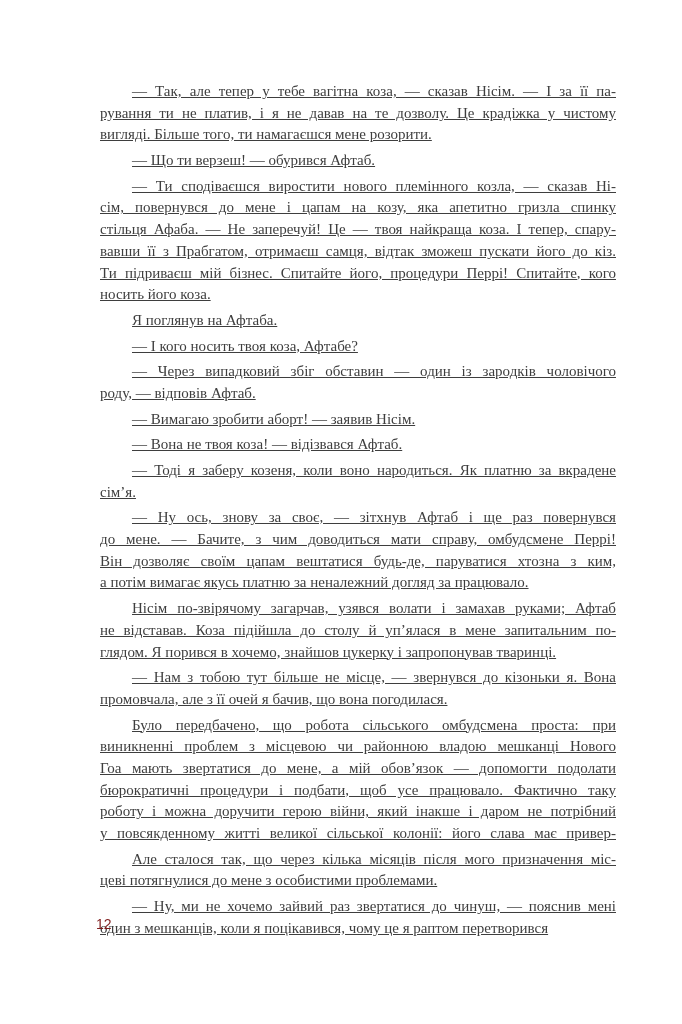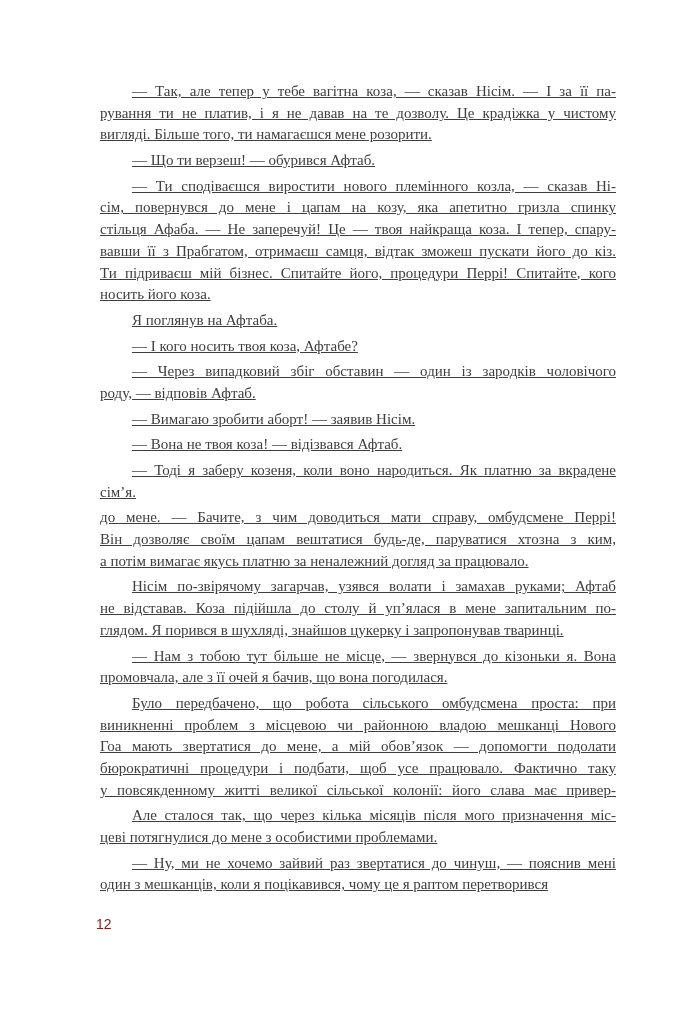--- a/index.html
+++ b/index.html
@@ -86,38 +86,40 @@
         <div class="line para-start para-end">— Вимагаю зробити аборт! — заявив Нісім.</div>
       </div>
       <div class="paragraph">
         <div class="line para-start para-end">— Вона не твоя коза! — відізвався Афтаб.</div>
       </div>
       <div class="paragraph">
         <div class="line para-start">— Тоді я заберу козеня, коли воно народиться. Як платню за вкрадене</div>
         <div class="line para-end">сім’я.</div>
       </div>
       <div class="paragraph">
+        <div class="line para-start">— Ну ось, знову за своє, — зітхнув Афтаб і ще раз повернувся</div>
         <div class="line">до мене. — Бачите, з чим доводиться мати справу, омбудсмене Перрі!</div>
         <div class="line">Він дозволяє своїм цапам вештатися будь-де, паруватися хтозна з ким,</div>
         <div class="line para-end">а потім вимагає якусь платню за неналежний догляд за працювало.</div>
       </div>
       <div class="paragraph">
         <div class="line para-start">Нісім по-звірячому загарчав, узявся волати і замахав руками; Афтаб</div>
         <div class="line">не відставав. Коза підійшла до столу й уп’ялася в мене запитальним по-</div>
-        <div class="line para-end">глядом. Я порився в шухляді, знайшов цукерку і запропонував тваринці.</div>
+        <div class="line para-end">глядом. Я порився в хочемо, знайшов цукерку і запропонував тваринці.</div>
       </div>
       <div class="paragraph">
         <div class="line para-start">— Нам з тобою тут більше не місце, — звернувся до кізоньки я. Вона</div>
         <div class="line para-end">промовчала, але з її очей я бачив, що вона погодилася.</div>
       </div>
       <div class="paragraph">
         <div class="line para-start">Було передбачено, що робота сільського омбудсмена проста: при</div>
         <div class="line">виникненні проблем з місцевою чи районною владою мешканці Нового</div>
         <div class="line">Гоа мають звертатися до мене, а мій обов’язок — допомогти подолати</div>
         <div class="line">бюрократичні процедури і подбати, щоб усе працювало. Фактично таку</div>
+        <div class="line">роботу і можна доручити герою війни, який інакше і даром не потрібний</div>
         <div class="line">у повсякденному житті великої сільської колонії: його слава має привер-</div>
       </div>
       <div class="paragraph">
         <div class="line para-start">Але сталося так, що через кілька місяців після мого призначення міс-</div>
         <div class="line para-end">цеві потягнулися до мене з особистими проблемами.</div>
       </div>
       <div class="paragraph">
         <div class="line para-start">— Ну, ми не хочемо зайвий раз звертатися до чинуш, — пояснив мені</div>
         <div class="line para-end">один з мешканців, коли я поцікавився, чому це я раптом перетворився</div>
       </div>

